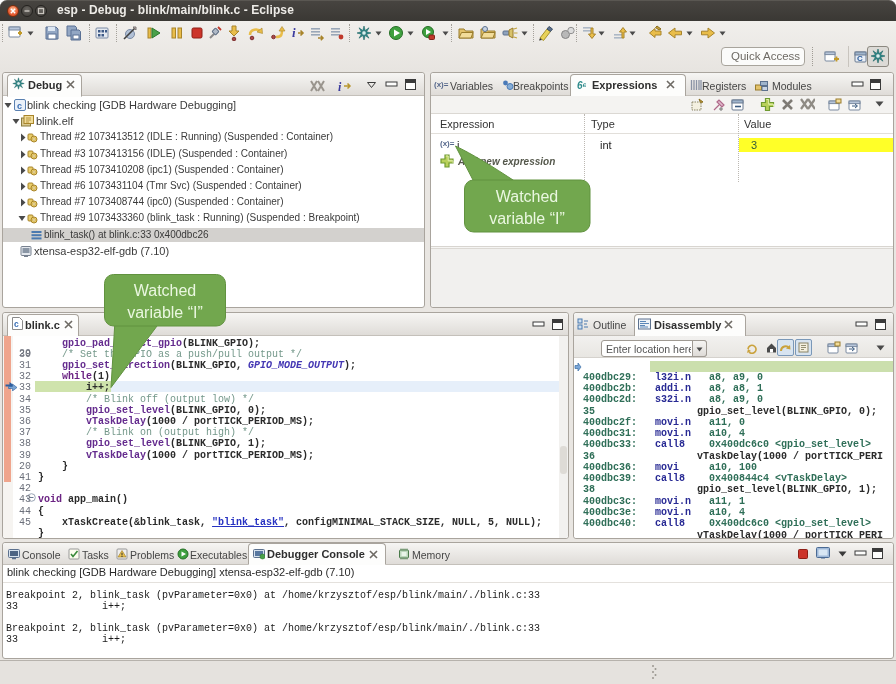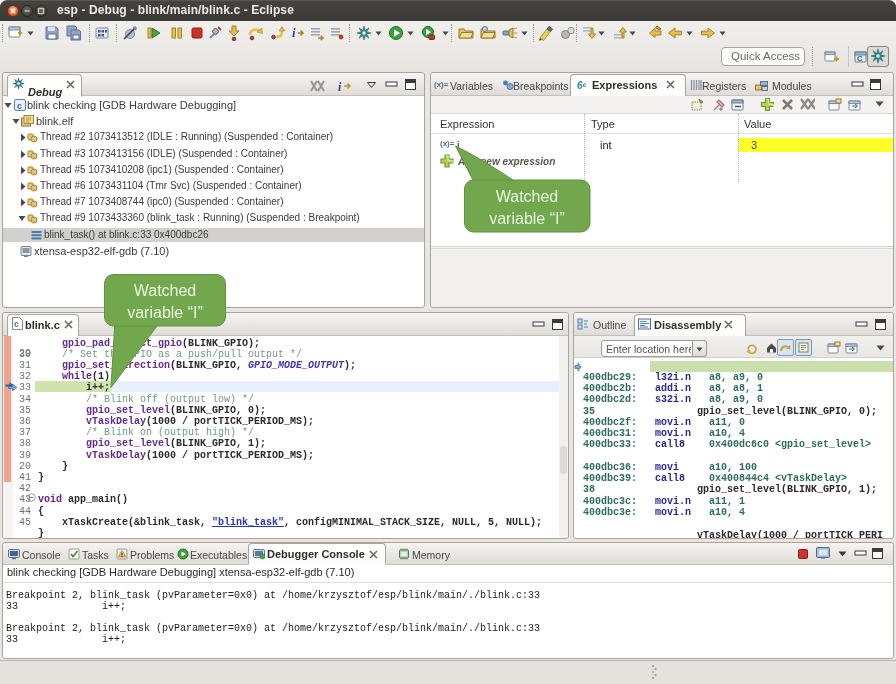--- a/index.html
+++ b/index.html
@@ -221,21 +221,21 @@
     <path d="M8 1 L9.2 5.5 L13 2.8 L10.6 6.8 L15 8 L10.6 9.2 L13 13.2 L9.2 10.5 L8 15 L6.8 10.5 L3 13.2 L5.4 9.2 L1 8 L5.4 6.8 L3 2.8 L6.8 5.5 Z" fill="#2e8b8b" stroke="#1d6363" stroke-width="0.6"></path>
     <circle cx="8" cy="8" r="2.2" fill="#d9f0ef" stroke="#1d6363" stroke-width="0.6"></circle>
   </svg>
 <div class="panel" style="left:2px;top:72px;width:423px;height:236px;"></div>
 <div class="tabbar" style="left:3px;top:73px;width:421px;height:23px;"></div>
 <div class="tab" style="left:7px;top:74px;width:75px;height:23px;"></div>
 <svg class="abs" style="left:12px;top:77px" width="13" height="13" viewBox="0 0 16 16">
     <path d="M8 1 L9.2 5.5 L13 2.8 L10.6 6.8 L15 8 L10.6 9.2 L13 13.2 L9.2 10.5 L8 15 L6.8 10.5 L3 13.2 L5.4 9.2 L1 8 L5.4 6.8 L3 2.8 L6.8 5.5 Z" fill="#2e8b8b" stroke="#1d6363" stroke-width="0.6"></path>
     <circle cx="8" cy="8" r="2.2" fill="#d9f0ef" stroke="#1d6363" stroke-width="0.6"></circle>
   </svg>
-<div class="tlbl" style="left:28px;top:86px;font-style:italic;">Debug</div>
+<div class="tlbl" style="left:28px;top:79px;">Debug</div>
 <svg class="abs" style="left:66px;top:80px" width="9" height="9" viewBox="0 0 9 9">
     <path d="M1 1 L8 8 M8 1 L1 8" stroke="#6e6a64" stroke-width="1.6"></path>
   </svg>
 <svg class="abs" style="left:310px;top:80px" width="15" height="12" viewBox="0 0 15 12">
     <path d="M1 1 L7 11 M7 1 L1 11 M8 1 L14 11 M14 1 L8 11" stroke="#9a958e" stroke-width="2"></path>
   </svg>
 <svg class="abs" style="left:338px;top:79px" width="16" height="14" viewBox="0 0 16 14">
     <text x="0" y="12" font-family="Liberation Serif,serif" font-size="12" font-weight="bold" font-style="italic" fill="#3b3b9e">i</text>
     <path d="M6 7 h6 m-2.5-2.5 l2.5 2.5 -2.5 2.5" stroke="#b8962e" stroke-width="1.5" fill="none"></path>
   </svg>
@@ -558,25 +558,27 @@
 <svg class="abs" style="left:0px;top:4px" width="8" height="10" viewBox="0 0 8 10">
       <path d="M1 3.5 h3 V1 L7 5 L4 9 V6.5 H1 z" fill="#7ca7d8" stroke="#3a6ea5" stroke-width="0.7"></path>
     </svg>
 <div class="mono" style="left:9px;top:13.77px;"><span class="da">400dbc29:</span>   <span class="dm">l32i.n  </span> <span class="da">a8, a9, 0</span></div>
 <div class="mono" style="left:9px;top:25.04px;"><span class="da">400dbc2b:</span>   <span class="dm">addi.n  </span> <span class="da">a8, a8, 1</span></div>
 <div class="mono" style="left:9px;top:36.31px;"><span class="da">400dbc2d:</span>   <span class="dm">s32i.n  </span> <span class="da">a8, a9, 0</span></div>
 <div class="mono" style="left:9px;top:47.58px;"><span class="da">35</span>                 <span class="ds">gpio_set_level(BLINK_GPIO, 0);</span></div>
 <div class="mono" style="left:9px;top:58.849999999999994px;"><span class="da">400dbc2f:</span>   <span class="dm">movi.n  </span> <span class="da">a11, 0</span></div>
 <div class="mono" style="left:9px;top:70.12px;"><span class="da">400dbc31:</span>   <span class="dm">movi.n  </span> <span class="da">a10, 4</span></div>
 <div class="mono" style="left:9px;top:81.39px;"><span class="da">400dbc33:</span>   <span class="dm">call8   </span> <span class="da">0x400dc6c0 &lt;gpio_set_level&gt;</span></div>
+<div class="mono" style="left:9px;top:92.66px;"><span class="da">36</span>                 <span class="ds">vTaskDelay(1000 / portTICK_PERI</span></div>
 <div class="mono" style="left:9px;top:103.92999999999999px;"><span class="da">400dbc36:</span>   <span class="dm">movi    </span> <span class="da">a10, 100</span></div>
 <div class="mono" style="left:9px;top:115.19999999999999px;"><span class="da">400dbc39:</span>   <span class="dm">call8   </span> <span class="da">0x400844c4 &lt;vTaskDelay&gt;</span></div>
 <div class="mono" style="left:9px;top:126.47px;"><span class="da">38</span>                 <span class="ds">gpio_set_level(BLINK_GPIO, 1);</span></div>
 <div class="mono" style="left:9px;top:137.74px;"><span class="da">400dbc3c:</span>   <span class="dm">movi.n  </span> <span class="da">a11, 1</span></div>
 <div class="mono" style="left:9px;top:149.01px;"><span class="da">400dbc3e:</span>   <span class="dm">movi.n  </span> <span class="da">a10, 4</span></div>
+<div class="mono" style="left:9px;top:160.28px;"><span class="da">400dbc40:</span>   <span class="dm">call8   </span> <span class="da">0x400dc6c0 &lt;gpio_set_level&gt;</span></div>
 <div class="mono" style="left:9px;top:171.54999999999998px;"><span class="da"></span>                   <span class="ds">vTaskDelay(1000 / portTICK_PERI</span></div>
 </div>
 <div class="panel" style="left:2px;top:542px;width:892px;height:117px;"></div>
 <div class="tabbar" style="left:3px;top:543px;width:890px;height:22px;"></div>
 <svg class="abs" style="left:8px;top:548px" width="12" height="12" viewBox="0 0 12 12">
     <rect x="0.5" y="1.5" width="11" height="8" rx="1" fill="#d7e2ee" stroke="#5c718e"></rect>
     <rect x="2" y="3" width="8" height="5" fill="#4c6484"></rect>
     <path d="M4 10.5 h4" stroke="#5c718e" stroke-width="1.5"></path>
   </svg>
 <div class="ilbl" style="left:22px;top:549px;">Console</div>

